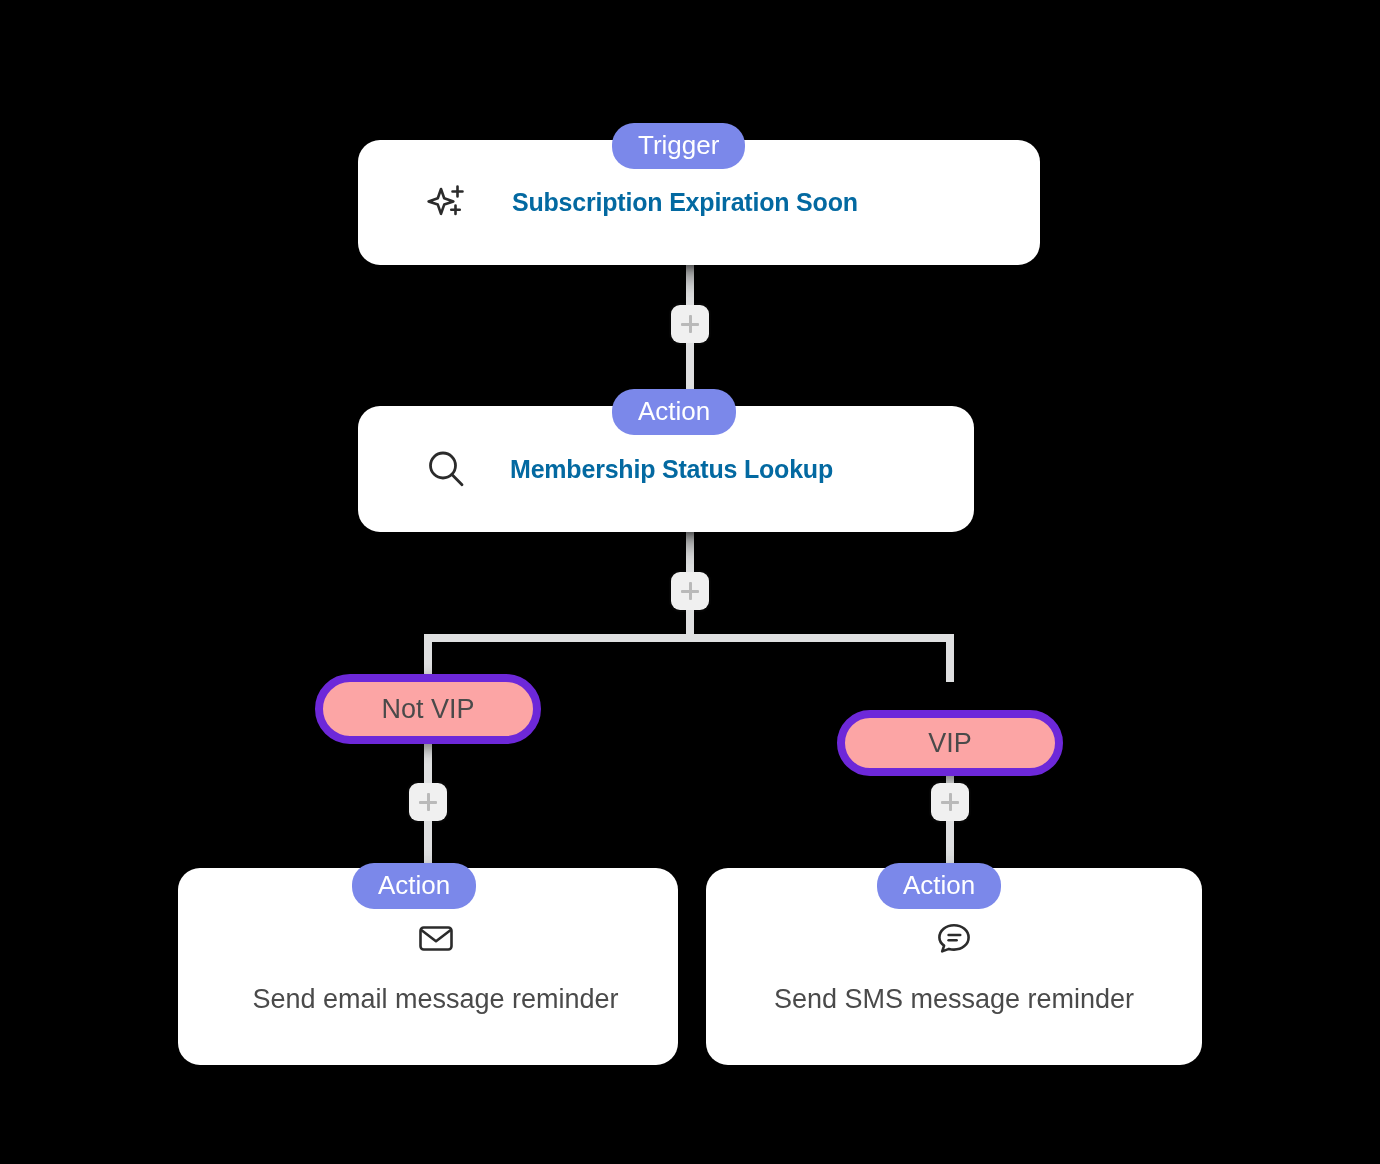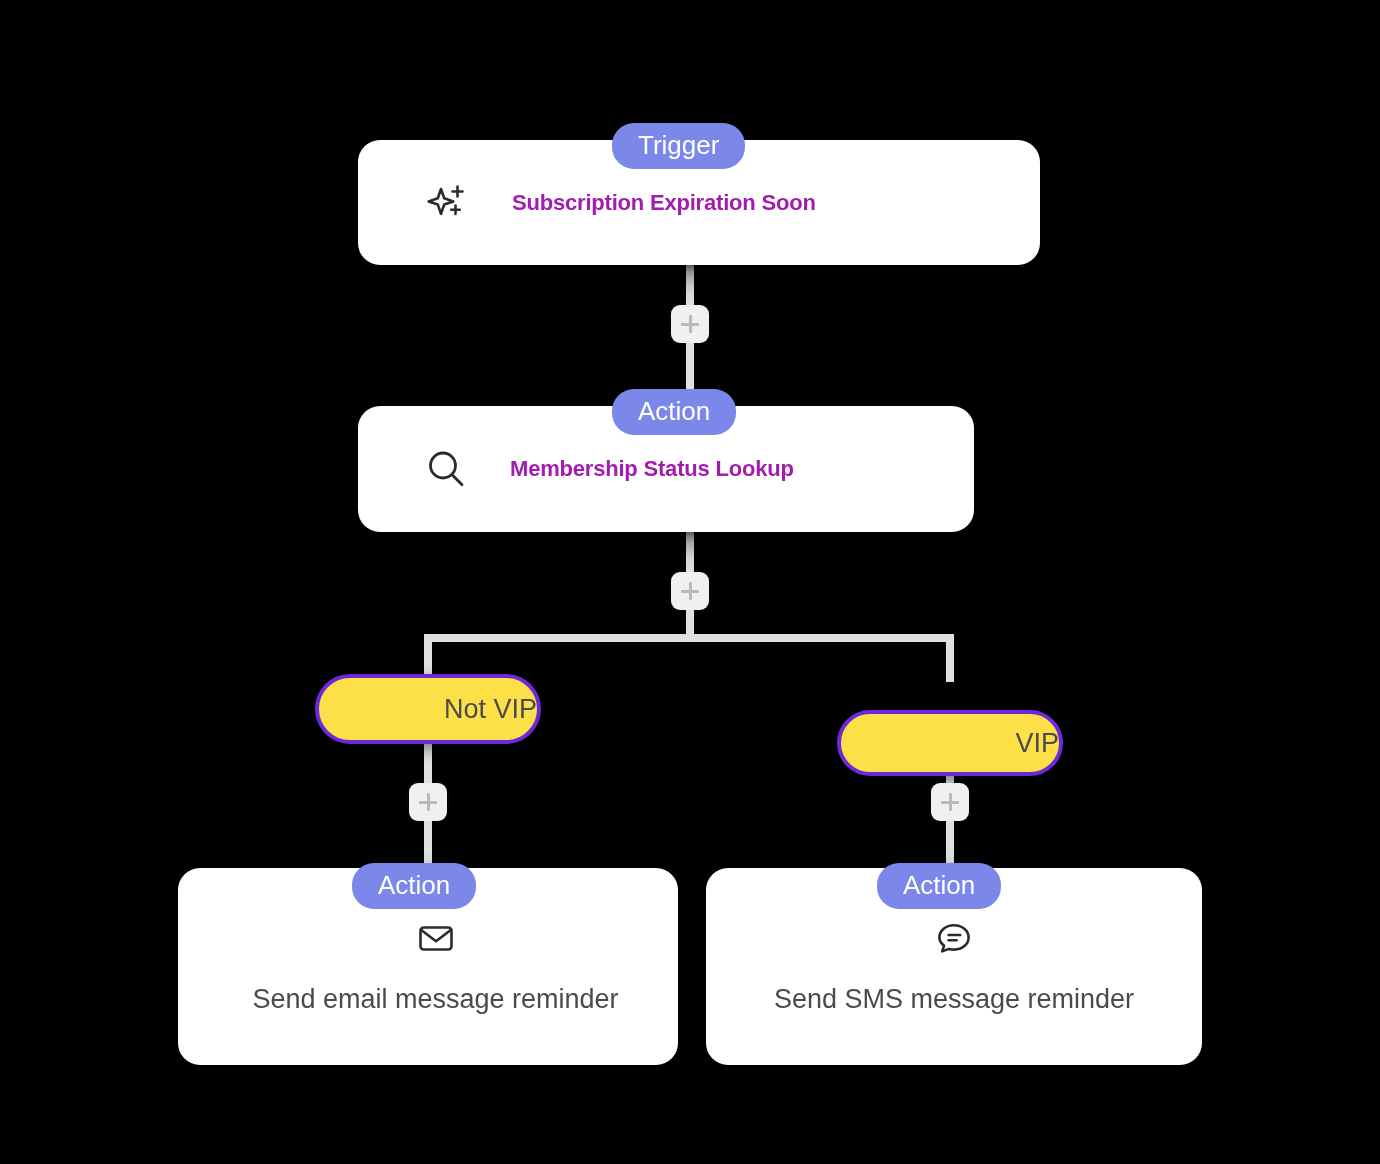--- a/index.html
+++ b/index.html
@@ -75,23 +75,23 @@
     padding-left: 66px;
   }
   .card-icon {
     flex: 0 0 auto;
     display: flex;
     align-items: center;
     justify-content: center;
     margin-right: 42px;
   }
   .card-title {
-    font-size: 22px;
+    font-size: 25px;
     font-weight: bold;
-    color: #a21caf;
+    color: #0369a1;
     letter-spacing: -0.2px;
     white-space: nowrap;
   }
 
   
   .badge {
     position: absolute;
     background: #7b88ea;
     color: #ffffff;
     font-size: 26px;
@@ -100,27 +100,27 @@
     line-height: 1.08;
     white-space: nowrap;
     z-index: 5;
     cursor: pointer;
     margin-top: 12px;
   }
 
   
   .branch-pill {
     position: absolute;
-    background: #fde047;
-    border: 4px solid #6d28d9;
+    background: #fca5a5;
+    border: 8px solid #6d28d9;
     border-radius: 42px;
     box-sizing: border-box;
     display: flex;
     align-items: center;
-    justify-content: flex-end;
+    justify-content: center;
     box-shadow: 0 5px 14px rgba(0,0,0,0.45);
     cursor: pointer;
   }
   .branch-pill span {
     font-size: 27px;
     color: #4a4a4a;
   }
 
   
   .leaf-card {

